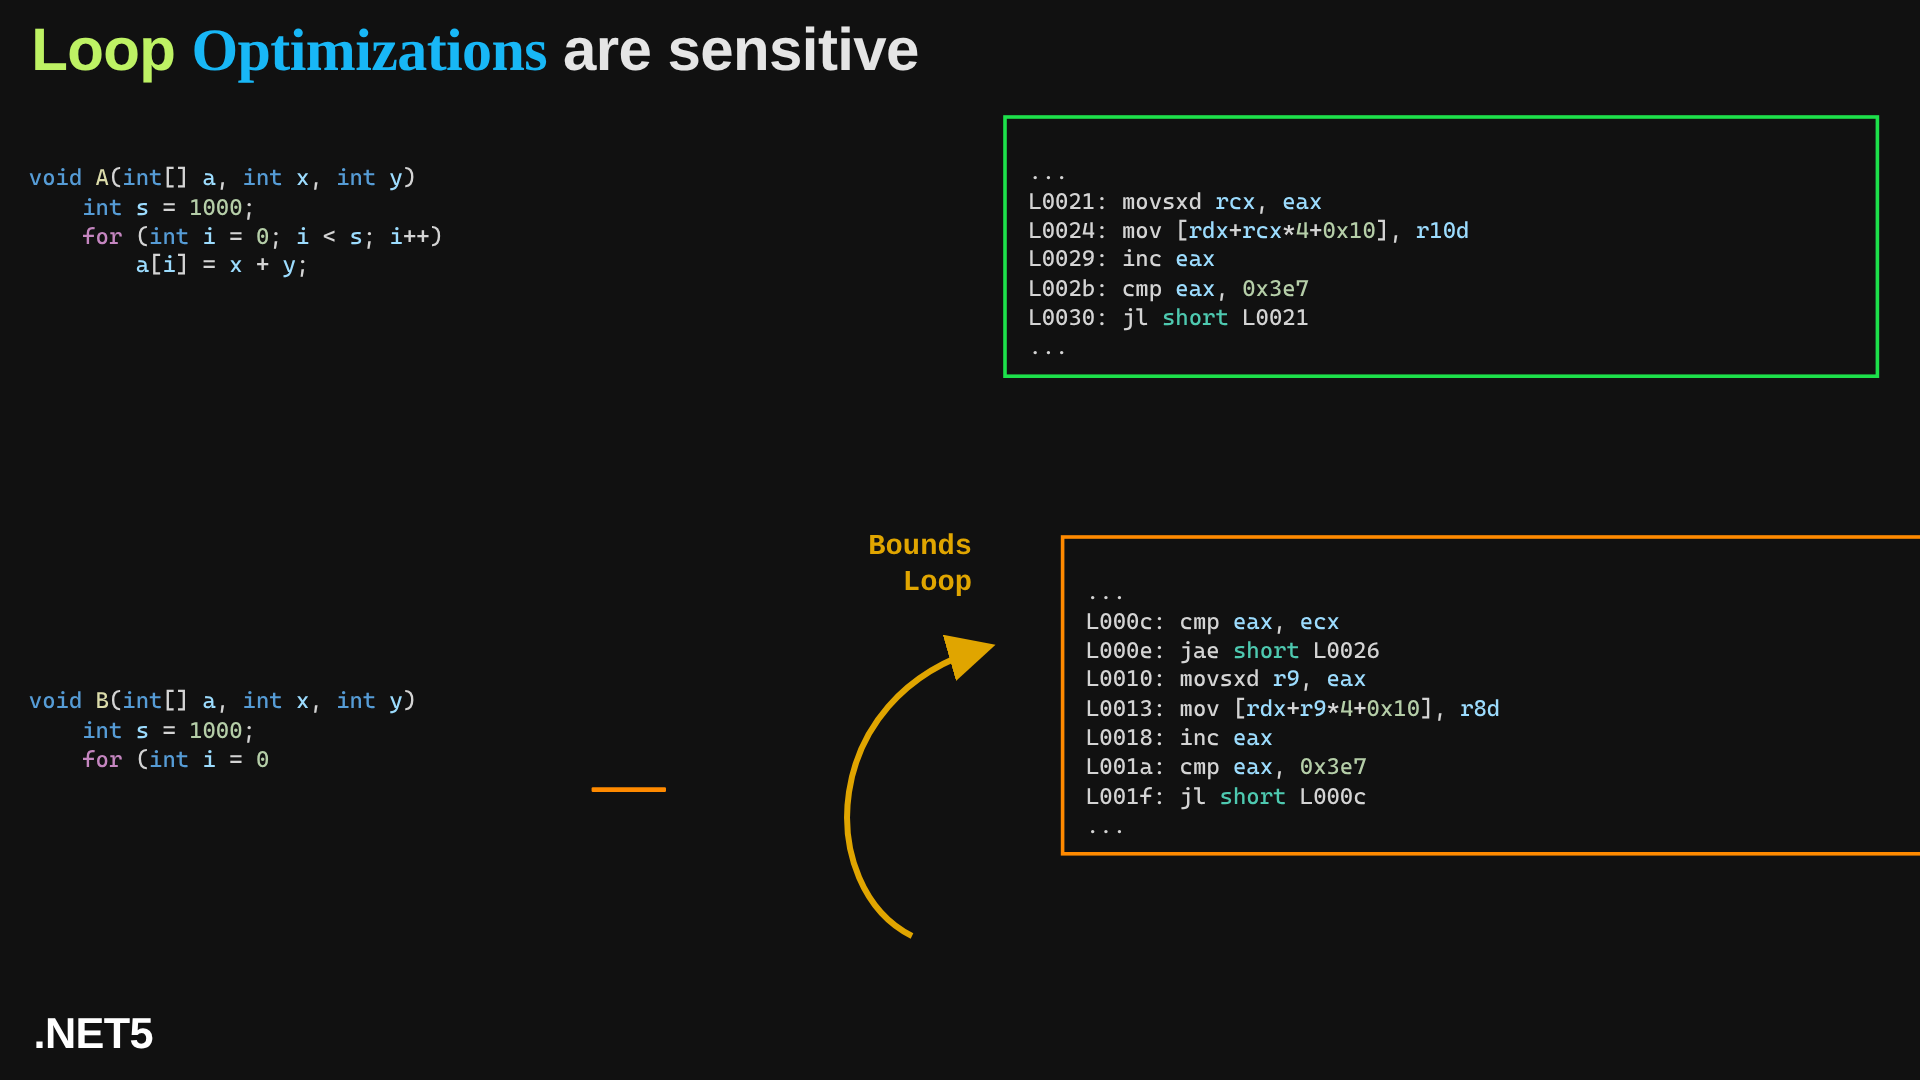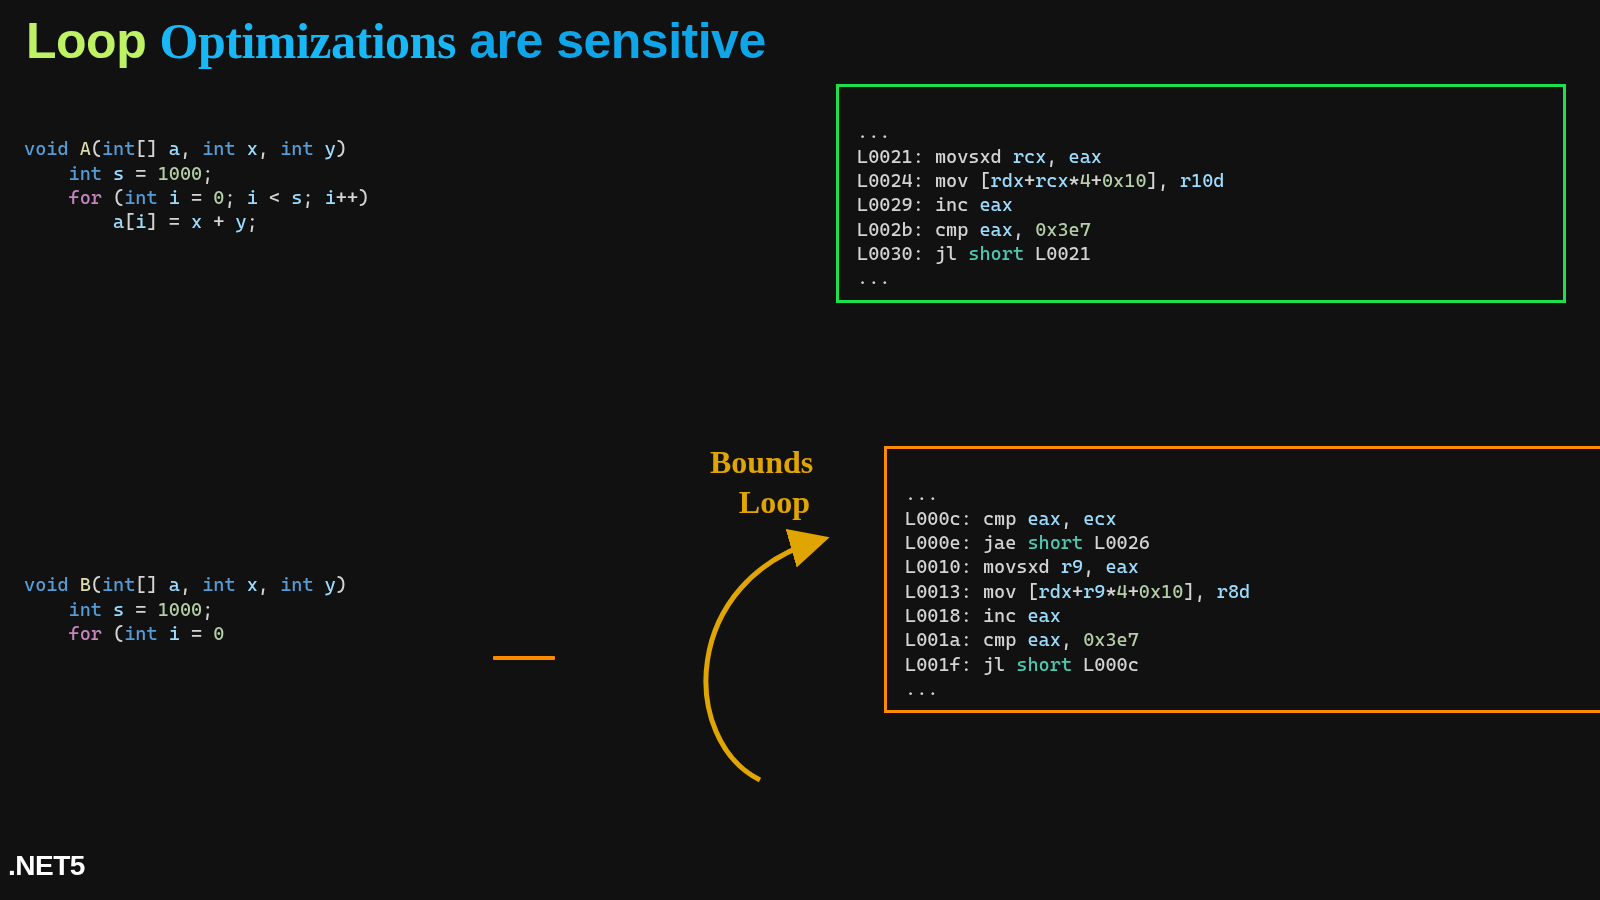--- a/index.html
+++ b/index.html
@@ -15,21 +15,21 @@
   .title {
     position: absolute;
     left: 26px;
     top: 12px;
     font-size: 50px;
     font-weight: 700;
     letter-spacing: -0.5px;
   }
   .title .g  { color: #bef264; }
   .title .b  { color: #18B7F6; font-family: Liberation Serif, serif; }
-  .title .w  { color: #0ea5e9; }
+  .title .w  { color: #e5e5e5; }
 
   .code {
     font-family: "Cascadia Mono", "Consolas", "Menlo", monospace;
     font-size: 19px;
     line-height: 1.28;
     white-space: pre;
     color: #d4d4d4;
   }
   .kw   { color: #569cd6; }
   .fn   { color: #dcdcaa; }
@@ -46,43 +46,43 @@
 
   .blockA { position: absolute; left: 24px; top: 112px; }
   .blockB { position: absolute; left: 24px; top: 548px; }
 
   .asmBox {
     position: absolute;
     padding: 8px 18px 10px 18px;
     border-width: 3px;
     border-style: solid;
   }
-  .asmA { left: 836px; top: 84px;  width: 730px; border-color: #1DE14B; }
+  .asmA { left: 836px; top: 96px;  width: 730px; border-color: #1DE14B; }
   .asmB { left: 884px; top: 446px; width: 730px; border-color: #ff8a00; }
 
   .bounds {
     position: absolute;
     left: 710px;
     top: 442px;
     color: #e0a500;
-    font-family: Liberation Serif, serif;
-    font-size: 32px;
+    font-family: Liberation Mono, monospace;
+    font-size: 24px;
     font-weight: 700;
     line-height: 1.25;
     text-align: right;
     width: 100px;
   }
 
   .footer {
     position: absolute;
-    left: 8px;
+    left: 28px;
     bottom: 18px;
     color: #ffffff;
     font-weight: 800;
-    font-size: 28px;
+    font-size: 36px;
     letter-spacing: -0.5px;
   }
 
   .underline {
     position: absolute;
     height: 4px;
     background: #ff8a00;
     border-radius: 1px;
   }
 

